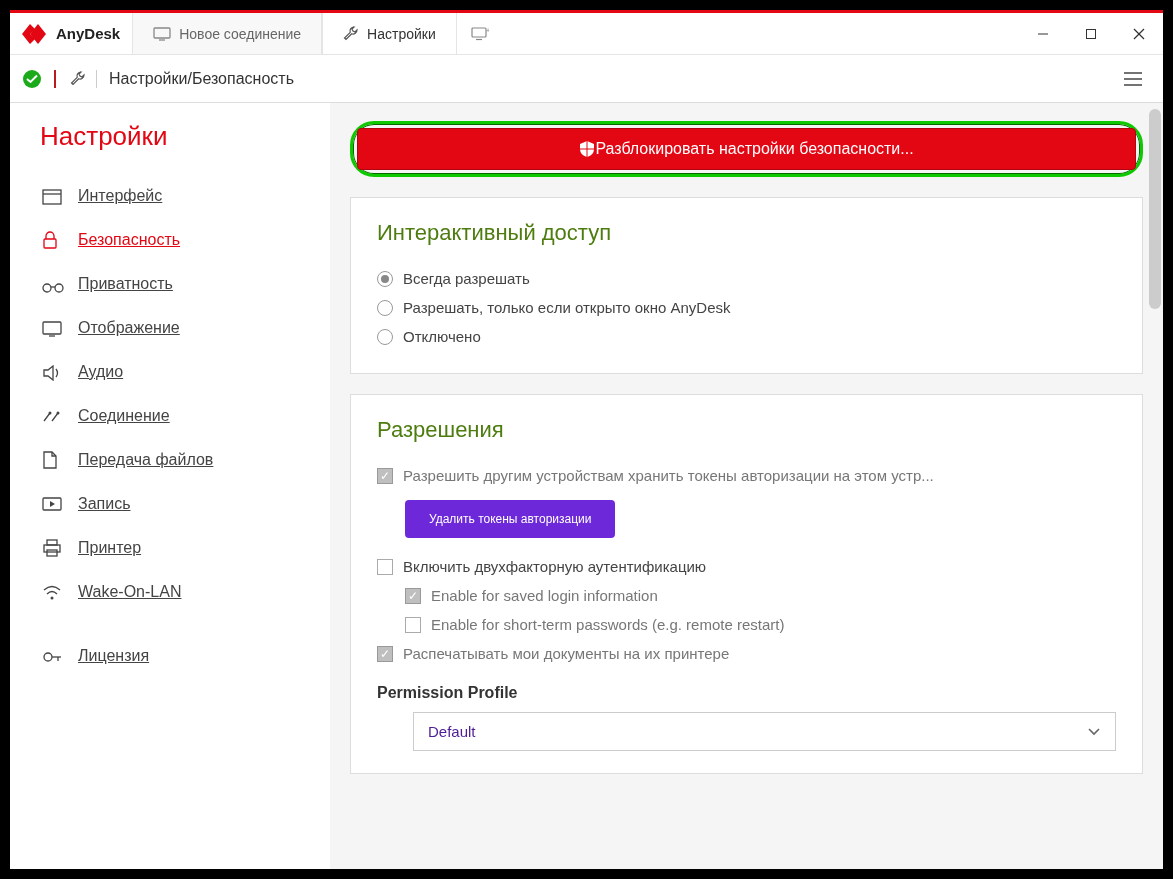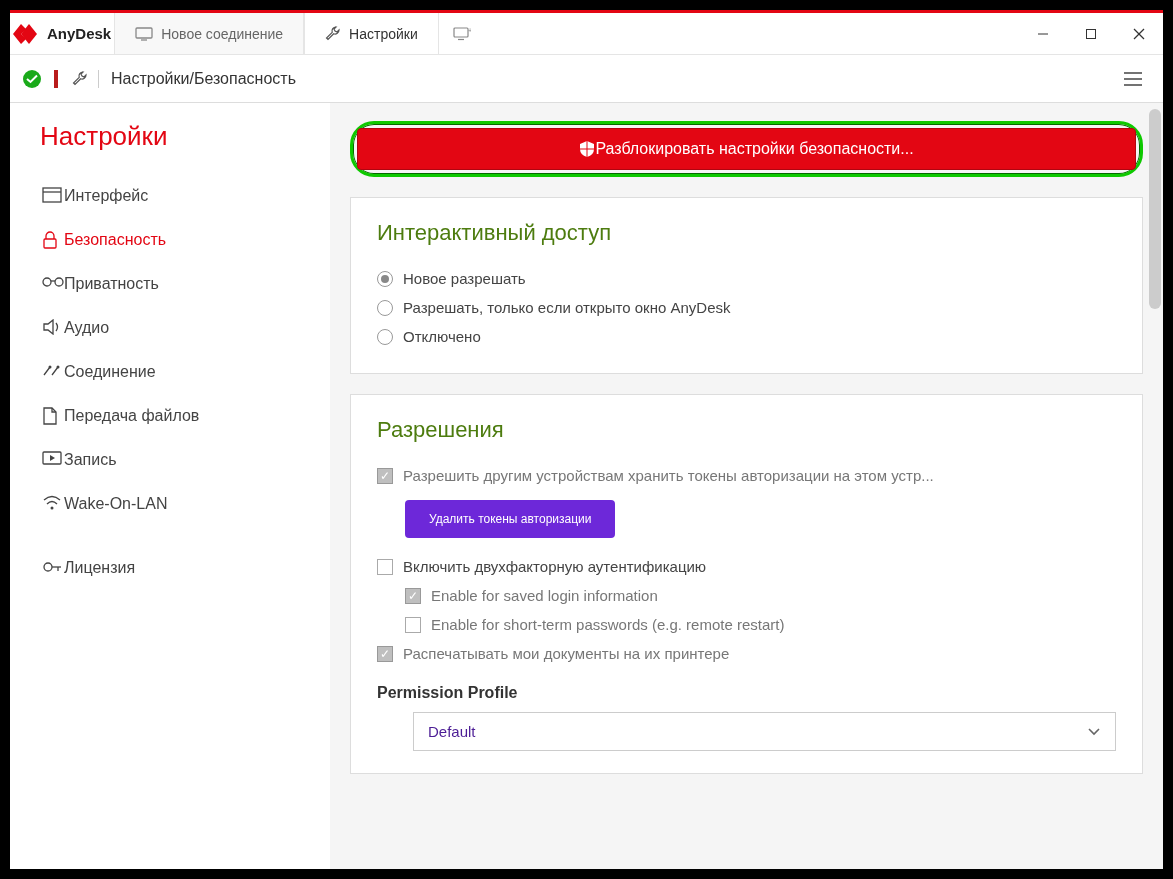--- a/index.html
+++ b/index.html
@@ -1,39 +1,39 @@
 <!DOCTYPE html>
 <html><head>
 <meta charset="utf-8">
 <style>
 * { margin: 0; padding: 0; box-sizing: border-box; font-family: "Segoe UI", Arial, sans-serif; }
 body { background: #000; display: flex; justify-content: center; align-items: flex-start; }
 .window { width: 1173px; height: 879px; background: #000; padding: 10px; }
 .app { width: 100%; height: 100%; background: #fff; display: flex; flex-direction: column; }
 .topbar-red { height: 3px; background: #e30613; }
 .title-row { height: 42px; display: flex; align-items: stretch; border-bottom: 1px solid #e5e5e5; }
-.logo-area { display: flex; align-items: center; padding: 0 3px; gap: 8px; }
+.logo-area { display: flex; align-items: center; padding: 0 12px; gap: 8px; }
 .app-name { font-weight: 600; font-size: 15px; color: #222; }
 .tab { display: flex; align-items: center; gap: 8px; padding: 0 20px; font-size: 14px; color: #666; border-right: 1px solid #e5e5e5; border-left: 1px solid #e5e5e5; cursor: pointer; }
 .tab.inactive { background: #f8f8f8; }
 .tab.active { background: #fff; color: #333; }
 .tab-small { display: flex; align-items: center; padding: 0 14px; color: #777; cursor: pointer; }
 .title-spacer { flex: 1; }
 .win-controls { display: flex; }
 .win-btn { width: 48px; display: flex; align-items: center; justify-content: center; color: #444; cursor: pointer; font-size: 14px; }
 
 .toolbar-row { height: 48px; display: flex; align-items: center; padding: 0 12px; border-bottom: 1px solid #ddd; gap: 12px; }
 .status-dot { width: 20px; height: 20px; }
-.breadcrumb { font-size: 16px; color: #333; border-left: 4px solid #b91c1c; padding-left: 14px; display: flex; align-items: center; gap: 10px; }
+.breadcrumb { font-size: 16px; color: #333; border-left: 2px solid #b91c1c; padding-left: 14px; display: flex; align-items: center; gap: 10px; }
 .hamburger { margin-left: auto; width: 36px; display: flex; align-items: center; justify-content: center; cursor: pointer; color: #444; }
 
 .body-row { flex: 1; display: flex; overflow: hidden; background: #f5f5f5; }
 .sidebar { width: 320px; background: #fff; padding: 18px 0 18px 24px; overflow-y: auto; }
 .sidebar-title { font-size: 26px; color: #e30613; font-weight: 400; margin-bottom: 22px; padding-left: 6px; }
-.side-item { display: flex; align-items: flex-start; padding: 13px 10px 13px 8px; font-size: 16px; color: #444; cursor: pointer; }
+.side-item { display: flex; align-items: flex-end; gap: 14px; padding: 13px 10px 13px 8px; font-size: 16px; color: #444; cursor: pointer; text-decoration: underline; }
 .side-item .icon { width: 22px; display: flex; align-items: center; justify-content: flex-start; }
 .side-item.active { color: #e30613; }
 
 .main-pane { flex: 1; overflow-y: auto; padding: 18px 20px; position: relative; }
 .scroll-track { position: absolute; right: 2px; top: 6px; width: 12px; height: 200px; background: #ccc; border-radius: 6px; }
 
 .unlock-wrap { border: 3px solid #0ec900; border-radius: 24px; padding: 4px; margin-bottom: 20px; box-shadow: 0 0 0 1px #066a00 inset; }
 .unlock-btn { width: 100%; height: 42px; background: #e30613; color: #fff; border: 1px solid #b00510; border-radius: 4px; display: flex; align-items: center; justify-content: center; gap: 0; font-size: 16px; cursor: pointer; }
 
 .card { background: #fff; border: 1px solid #ddd; padding: 22px 26px; margin-bottom: 20px; }
@@ -166,20 +166,29 @@
                 <circle cx="5" cy="7" r="4" fill="none" stroke="#444" stroke-width="1.3"></circle>
                 <circle cx="17" cy="7" r="4" fill="none" stroke="#444" stroke-width="1.3"></circle>
                 <line x1="9" y1="6" x2="13" y2="6" stroke="#444" stroke-width="1.3"></line>
               </svg>
             </span>
         <span>Приватность</span>
       </div>
       <div class="side-item">
         <span class="icon">
               <svg width="20" height="16">
+                <rect x="1" y="1" width="18" height="12" rx="1" fill="none" stroke="#444" stroke-width="1.3"></rect>
+                <line x1="7" y1="15" x2="13" y2="15" stroke="#444" stroke-width="1.3"></line>
+              </svg>
+            </span>
+        <span>Отображение</span>
+      </div>
+      <div class="side-item">
+        <span class="icon">
+              <svg width="20" height="16">
                 <path d="M2 5 L6 5 L11 1 V15 L6 11 L2 11 Z" fill="none" stroke="#444" stroke-width="1.3"></path>
                 <path d="M14 4 Q17 8 14 12" fill="none" stroke="#444" stroke-width="1.3"></path>
               </svg>
             </span>
         <span>Аудио</span>
       </div>
       <div class="side-item">
         <span class="icon">
               <svg width="20" height="16">
                 <path d="M2 12 L8 4 M10 12 L16 4" fill="none" stroke="#444" stroke-width="1.3"></path>
@@ -199,20 +208,30 @@
         <span>Передача файлов</span>
       </div>
       <div class="side-item">
         <span class="icon">
               <svg width="20" height="16">
                 <rect x="1" y="1" width="18" height="12" rx="1" fill="none" stroke="#444" stroke-width="1.3"></rect>
                 <polygon points="8,4 8,10 13,7" fill="#444"></polygon>
               </svg>
             </span>
         <span>Запись</span>
+      </div>
+      <div class="side-item">
+        <span class="icon">
+              <svg width="20" height="18">
+                <rect x="2" y="6" width="16" height="7" fill="none" stroke="#444" stroke-width="1.3"></rect>
+                <rect x="5" y="1" width="10" height="5" fill="none" stroke="#444" stroke-width="1.3"></rect>
+                <rect x="5" y="11" width="10" height="6" fill="none" stroke="#444" stroke-width="1.3"></rect>
+              </svg>
+            </span>
+        <span>Принтер</span>
       </div>
       <div class="side-item">
         <span class="icon">
               <svg width="20" height="16">
                 <path d="M2 5 Q10 -2 18 5" fill="none" stroke="#444" stroke-width="1.3"></path>
                 <path d="M5 9 Q10 4 15 9" fill="none" stroke="#444" stroke-width="1.3"></path>
                 <circle cx="10" cy="13" r="1.5" fill="#444"></circle>
               </svg>
             </span>
         <span>Wake-On-LAN</span>
@@ -243,21 +262,21 @@
                 </svg>
           </span>
           <span>Разблокировать настройки безопасности...</span>
         </div>
       </div>
 
       <div class="card">
         <h2>Интерактивный доступ</h2>
         <div class="radio-row">
           <span class="radio checked"></span>
-          <span>Новое разрешать</span>
+          <span>Всегда разрешать</span>
         </div>
         <div class="radio-row">
           <span class="radio"></span>
           <span>Разрешать, только если открыто окно AnyDesk</span>
         </div>
         <div class="radio-row">
           <span class="radio"></span>
           <span>Отключено</span>
         </div>
       </div>

